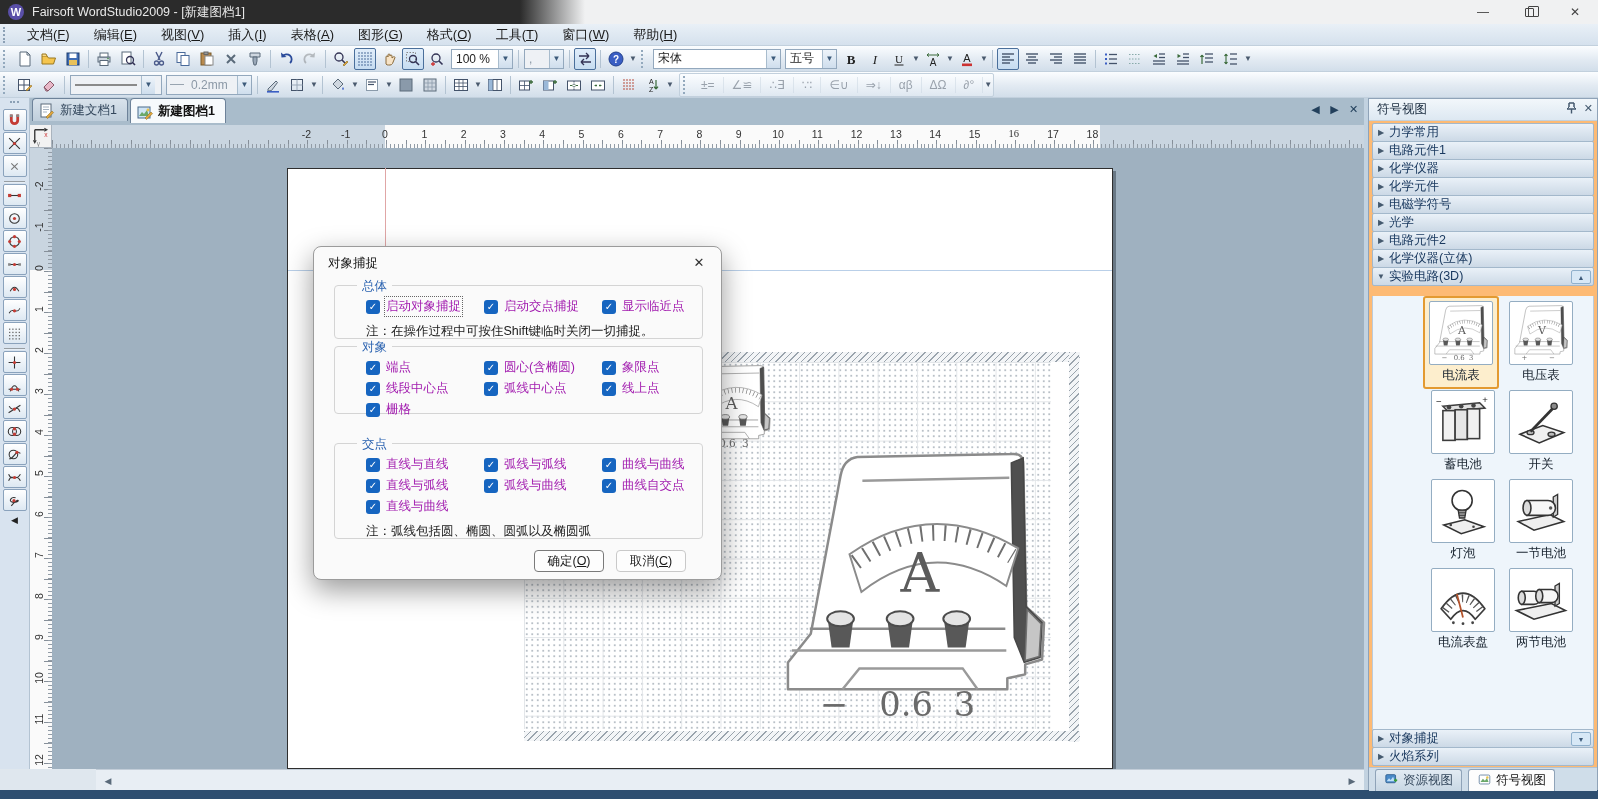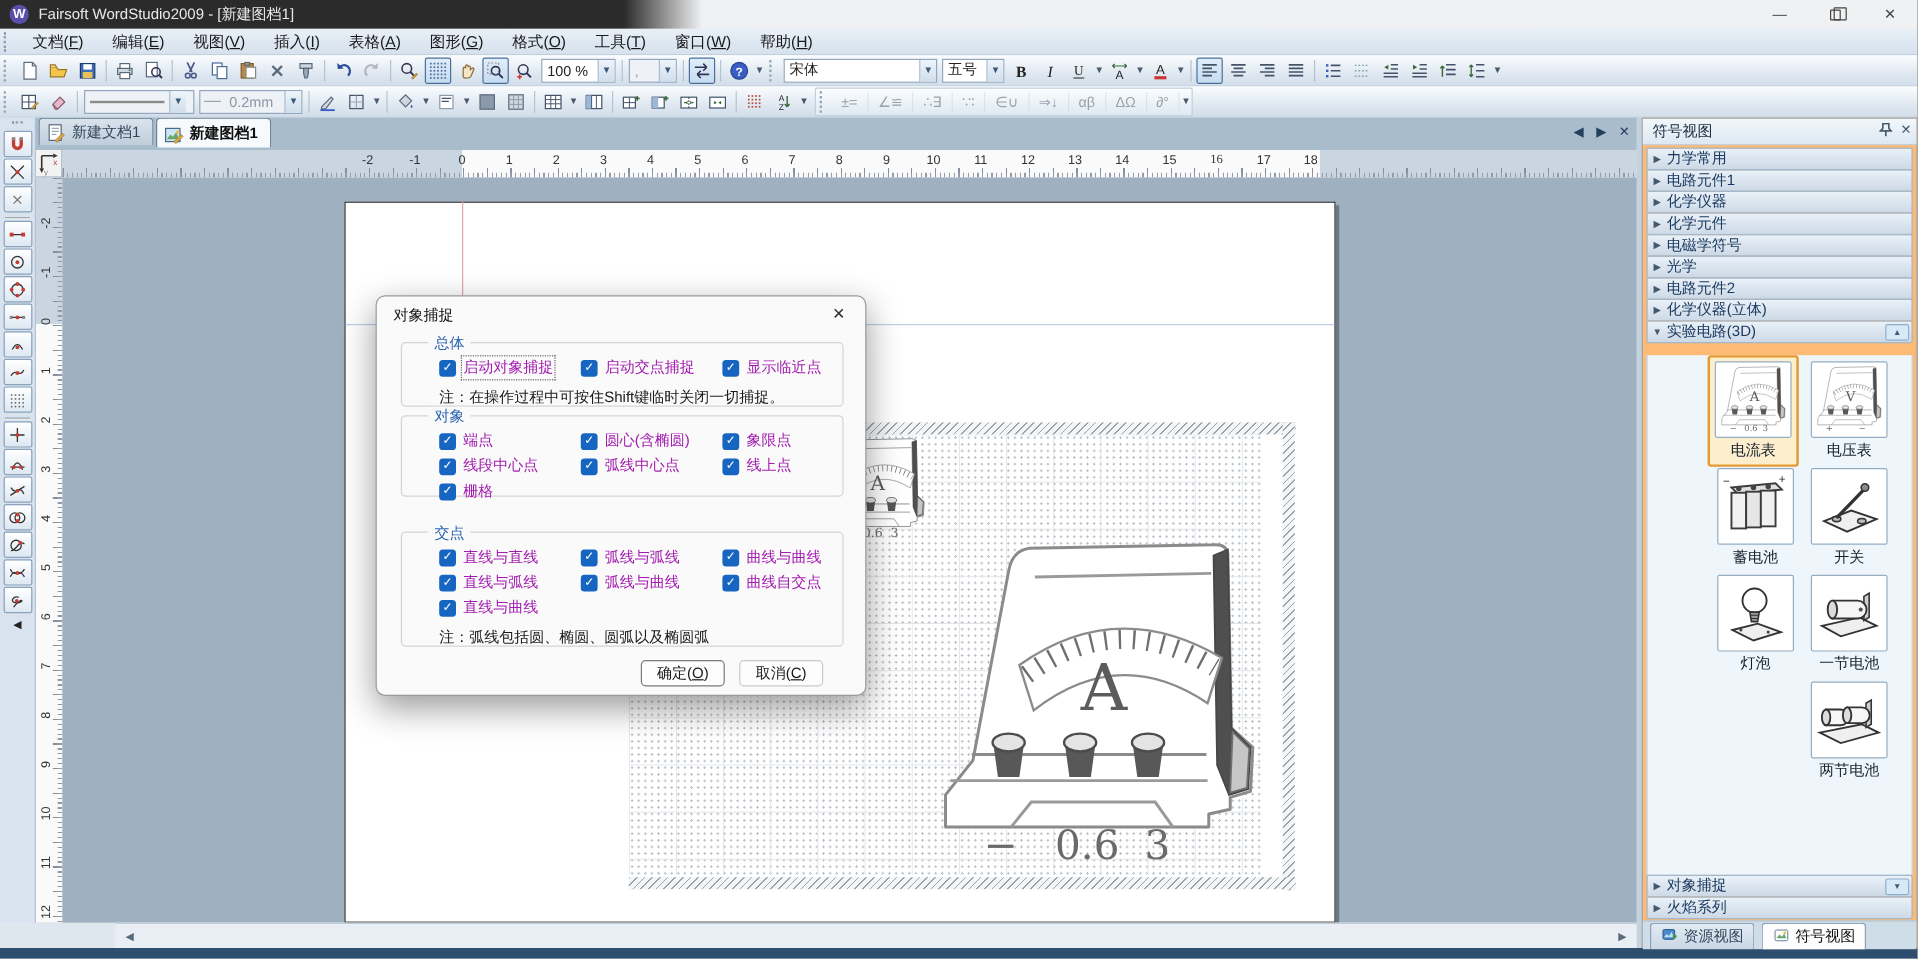--- a/index.html
+++ b/index.html
@@ -1086,20 +1086,33 @@
             <svg viewBox="0 0 64 64">
               <path d="M6,44 L42,36 L58,44 L24,54 Z" fill="#efefef" stroke="#333" stroke-width="1.8"></path>
               <path d="M46,16 L51,13 V36 L46,39 Z" fill="#cfcfcf" stroke="#333" stroke-width="1.5"></path>
               <path d="M16,20 h24 a8.5,8.5 0 0 1 0,17 h-24 Z" fill="#f6f6f6" stroke="#333" stroke-width="1.8"></path>
               <ellipse cx="16" cy="28.5" rx="4.5" ry="8.5" fill="#dcdcdc" stroke="#333" stroke-width="1.8"></ellipse>
               <circle cx="43" cy="28.5" r="2" fill="#555"></circle>
             </svg>
           </div>
           <div class="sym-label">一节电池</div>
         </div>
+        <div class="sym-item" style="left: 52px; top: 269px;">
+          <div class="sym-tile">
+            <svg viewBox="0 0 64 64">
+              <path d="M7,42 Q32,6 57,42 L46,54 Q32,34 18,54 Z" fill="#fff" stroke="#3c3c3c" stroke-width="2" stroke-linejoin="round"></path>
+              <path d="M12,44 Q32,16 52,44" fill="none" stroke="#555" stroke-width="9" stroke-dasharray="1.5,4.5"></path>
+              <path d="M32,52 L25,25" stroke="#b4522a" stroke-width="2"></path>
+              <circle cx="21" cy="58" r="1.6" fill="#444"></circle>
+              <circle cx="32" cy="59" r="1.6" fill="#444"></circle>
+              <circle cx="43" cy="58" r="1.6" fill="#444"></circle>
+            </svg>
+          </div>
+          <div class="sym-label">电流表盘</div>
+        </div>
         <div class="sym-item" style="left: 130px; top: 269px;">
           <div class="sym-tile">
             <svg viewBox="0 0 64 64">
               <path d="M4,44 L44,36 L60,44 L24,54 Z" fill="#efefef" stroke="#333" stroke-width="1.8"></path>
               <path d="M48,16 L53,13 V36 L48,39 Z" fill="#cfcfcf" stroke="#333" stroke-width="1.5"></path>
               <path d="M10,22 h14 a7.5,7.5 0 0 1 0,15 h-14 Z" fill="#f6f6f6" stroke="#333" stroke-width="1.8"></path>
               <ellipse cx="10" cy="29.5" rx="4" ry="7.5" fill="#dcdcdc" stroke="#333" stroke-width="1.8"></ellipse>
               <path d="M30,20 h14 a7.5,7.5 0 0 1 0,15 h-14 Z" fill="#f6f6f6" stroke="#333" stroke-width="1.8"></path>
               <ellipse cx="30" cy="27.5" rx="4" ry="7.5" fill="#dcdcdc" stroke="#333" stroke-width="1.8"></ellipse>
             </svg>

